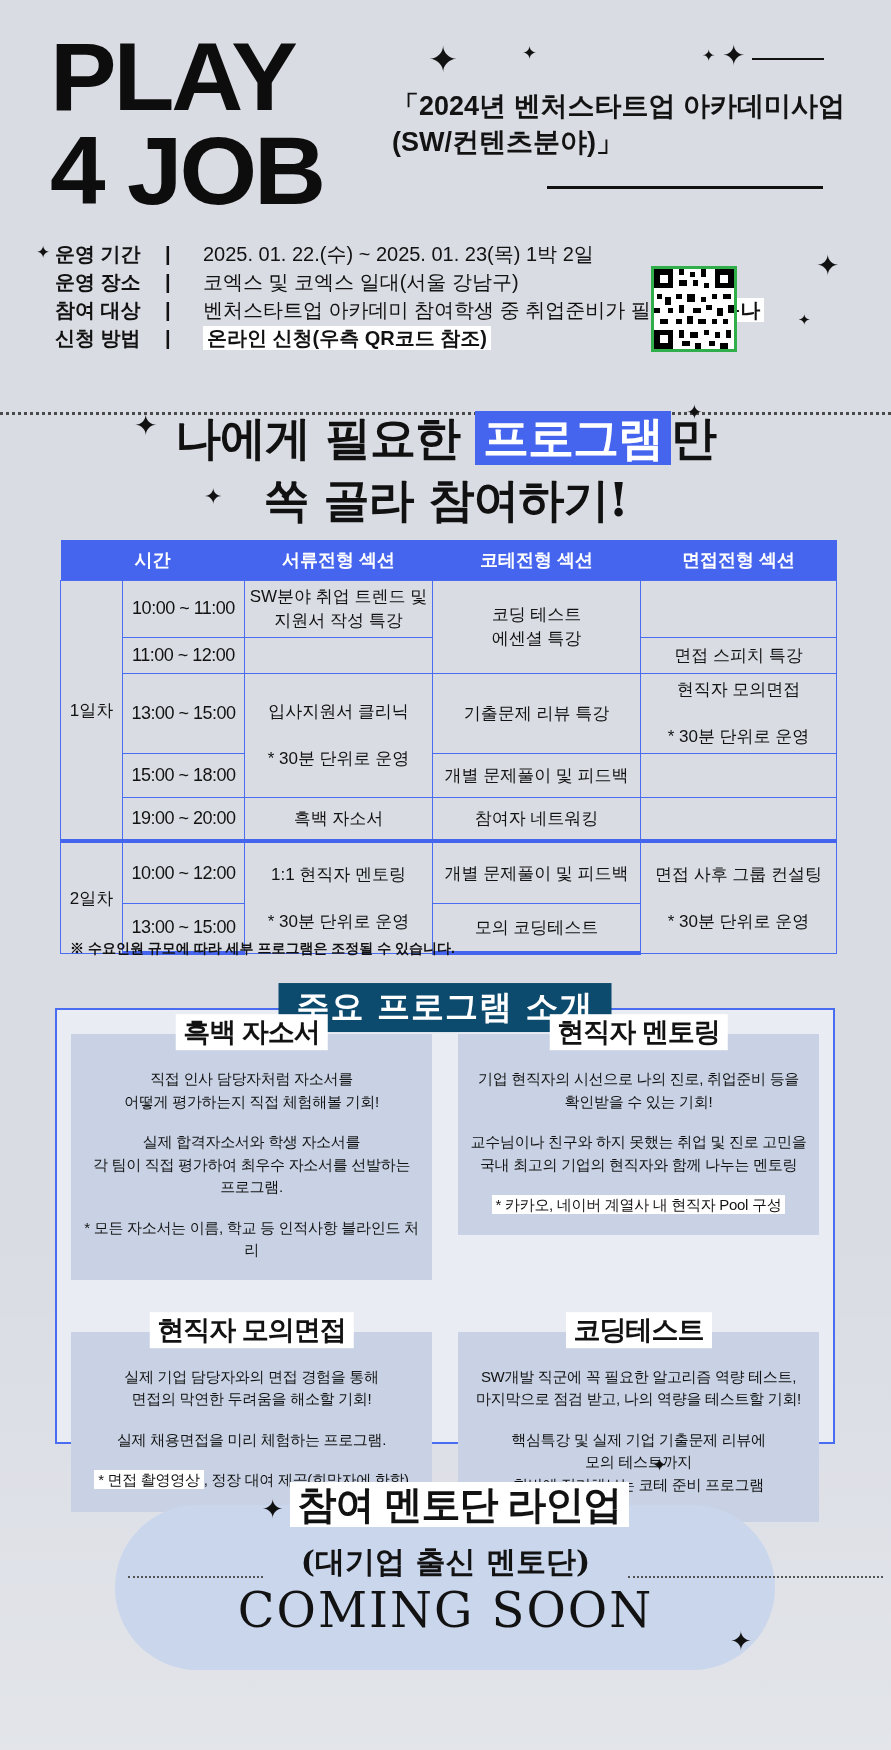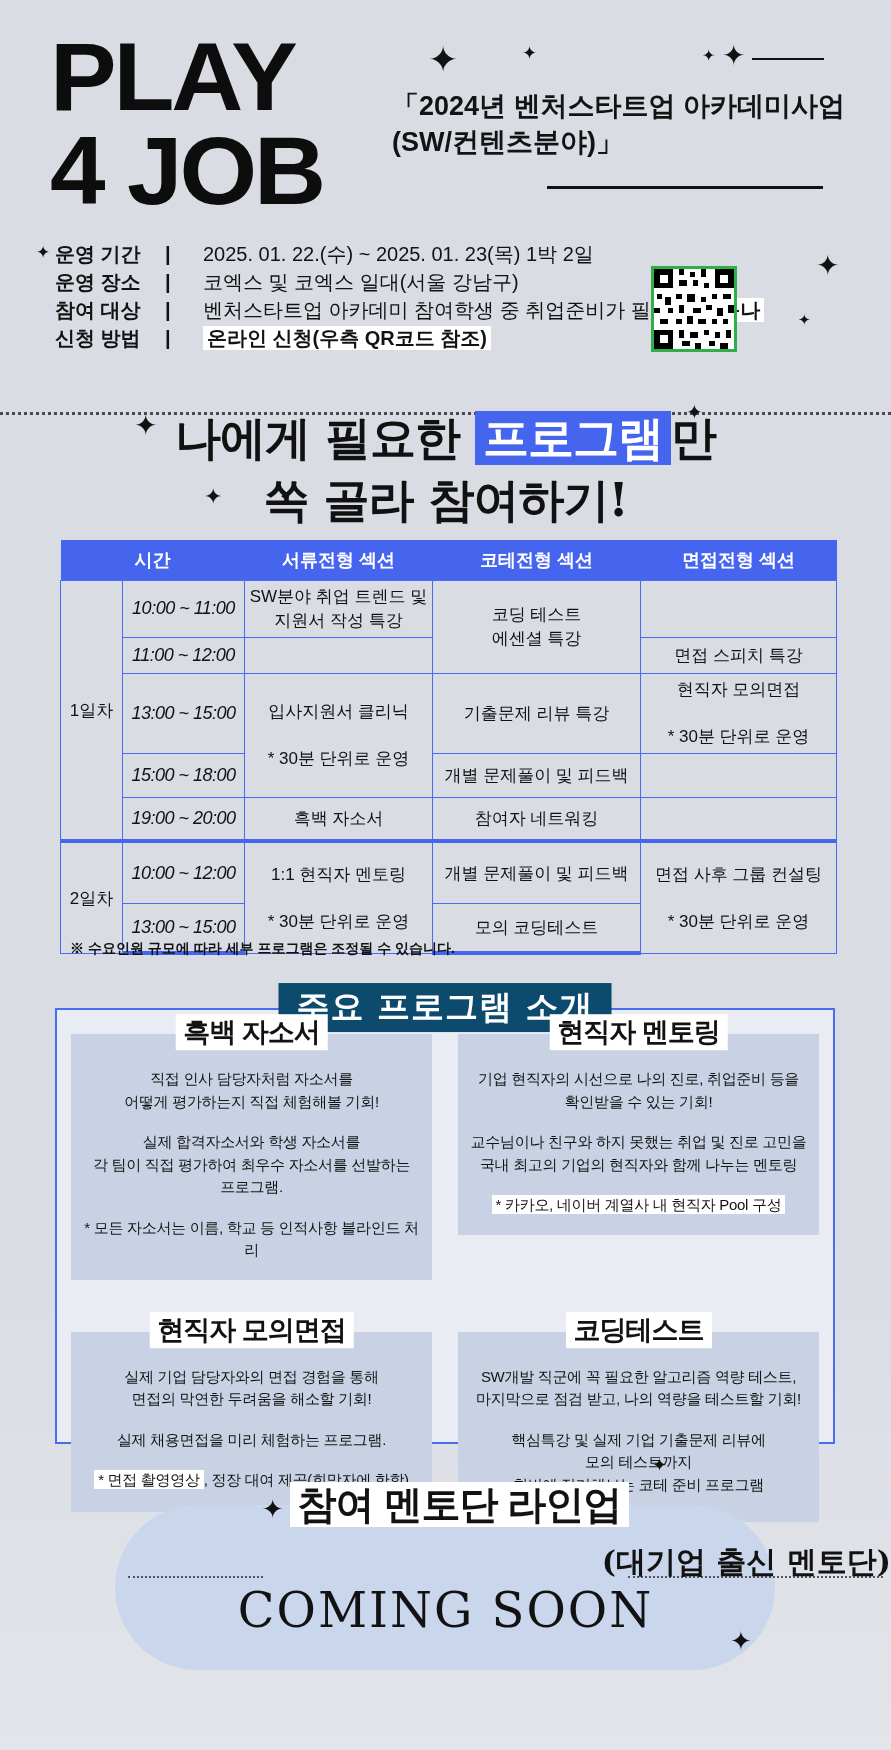--- a/index.html
+++ b/index.html
@@ -27,21 +27,21 @@
   
   .dotted-top{position:absolute;left:0;top:412px;width:891px;border-top:3px dotted #4a4a4a;}
   
   .headline{position:absolute;left:0;width:891px;text-align:center;font-family:"DejaVu Serif",serif;
             font-weight:700;font-size:46px;letter-spacing:-1px;color:#111;}
   .hl-blue{background:#4565ef;color:#fff;padding:0 8px;}
   
   .sched{position:absolute;left:60px;top:540px;border-collapse:collapse;table-layout:fixed;width:776px;font-size:17px;}
   .sched th{background:#4565ef;color:#fff;font-weight:700;font-size:18px;height:38px;border:none;margin-top:42px;}
   .sched td{border:1.5px solid #4a6cf0;text-align:center;vertical-align:middle;padding:4px 2px;}
-  .sched .time{font-size:18px;letter-spacing:-0.5px;font-style:italic;}
+  .sched .time{font-size:18px;letter-spacing:-0.5px;}
   .sched .pre{white-space:pre-line;line-height:1.4;}
   .sched tr.day2row td{border-top:4px solid #4565ef;}
   .sched tr.lastrow td{border-bottom:4px solid #4565ef;}
   .rh1{height:46px;}.rh2{height:36px;}.rh3{height:64px;}.rh4{height:44px;}.rh5{height:44px;padding-left:24px;}
   .rh6{height:62px;}.rh7{height:50px;}
   .note{position:absolute;left:70px;top:940px;font-size:14px;font-weight:600;}
   
   .bigbox{position:absolute;left:55px;top:1008px;width:780px;height:436px;border:2px solid #4a6cf0;
           background:#e9ecf2;box-sizing:border-box;}
   .bigbox-title{position:absolute;left:50%;top:0;transform:translate(-50%,-55%);
@@ -55,21 +55,21 @@
              padding:0 8px;white-space:nowrap;z-index:2;}
   .prog-card{background:#c8d2e4;padding:34px 8px 18px 8px;min-height:128px;
              font-size:15px;line-height:1.5;text-align:center;letter-spacing:-0.3px;}
   .prog-card .pre{white-space:pre-line;}
   .prog-p{margin:0 0 18px 0;}
   .prog-note{margin:0;}
   
   .pill{position:absolute;left:115px;top:1505px;width:660px;height:165px;background:#c9d6ec;border-radius:85px;}
   .foot-head{position:absolute;left:0;top:1478px;width:891px;text-align:center;}
   .foot-head span.txt{font-weight:900;font-size:39px;letter-spacing:-1px;background:#fff;padding:1px 8px;}
-  .foot-sub{position:absolute;left:0;top:1542px;width:891px;text-align:right;
+  .foot-sub{position:absolute;left:0;top:1542px;width:891px;text-align:center;
             font-family:"DejaVu Serif",serif;font-weight:700;font-size:30px;}
   .foot-coming{position:absolute;left:0;top:1582px;width:891px;text-align:center;
                font-family:"DejaVu Serif",serif;font-weight:400;font-size:48px;letter-spacing:2px;}
   .dot-l{position:absolute;left:128px;top:1576px;width:135px;border-top:2px dotted #555;}
   .dot-r{position:absolute;left:628px;top:1576px;width:255px;border-top:2px dotted #555;}
   .tr-line{position:absolute;left:752px;top:58px;width:72px;height:2px;background:#111;}
 </style>
 </head>
 <body>
 

